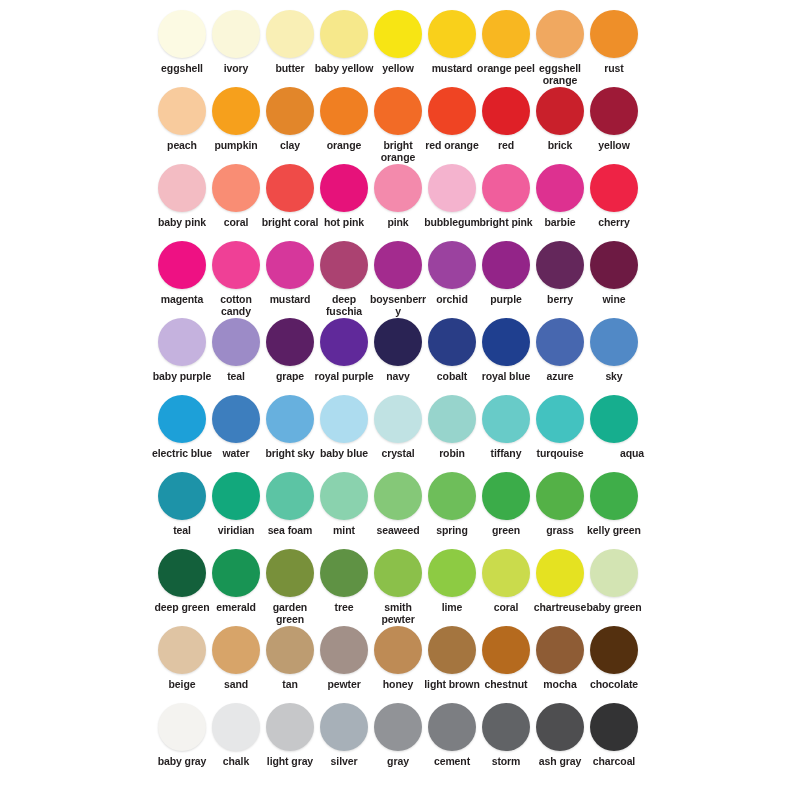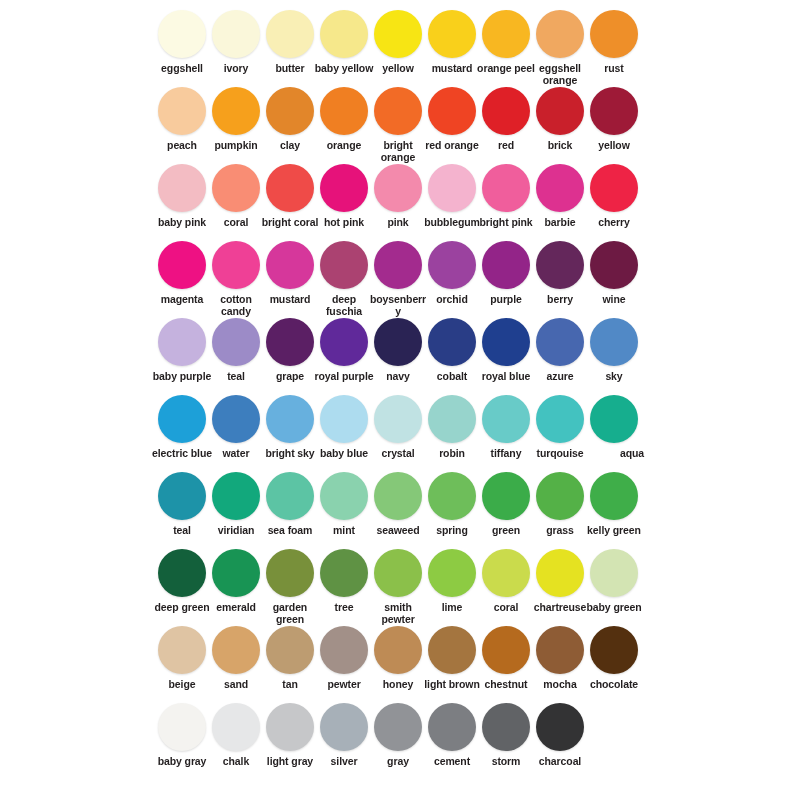--- a/index.html
+++ b/index.html
@@ -422,17 +422,21 @@
       </div>
       <div class="swatch-cell">
         <div class="swatch-dot" style="background: rgb(124, 126, 130);"></div>
         <div class="swatch-label" style="color: rgb(35, 31, 32);">cement</div>
       </div>
       <div class="swatch-cell">
         <div class="swatch-dot" style="background: rgb(97, 99, 102);"></div>
         <div class="swatch-label" style="color: rgb(35, 31, 32);">storm</div>
       </div>
       <div class="swatch-cell">
+        <div class="swatch-dot" style="background: rgb(78, 78, 80);"></div>
+        <div class="swatch-label" style="color: rgb(35, 31, 32);">ash gray</div>
+      </div>
+      <div class="swatch-cell">
         <div class="swatch-dot" style="background: rgb(51, 51, 52);"></div>
         <div class="swatch-label" style="color: rgb(35, 31, 32);">charcoal</div>
       </div>
     </div>
   </div>
 
 </body></html>

